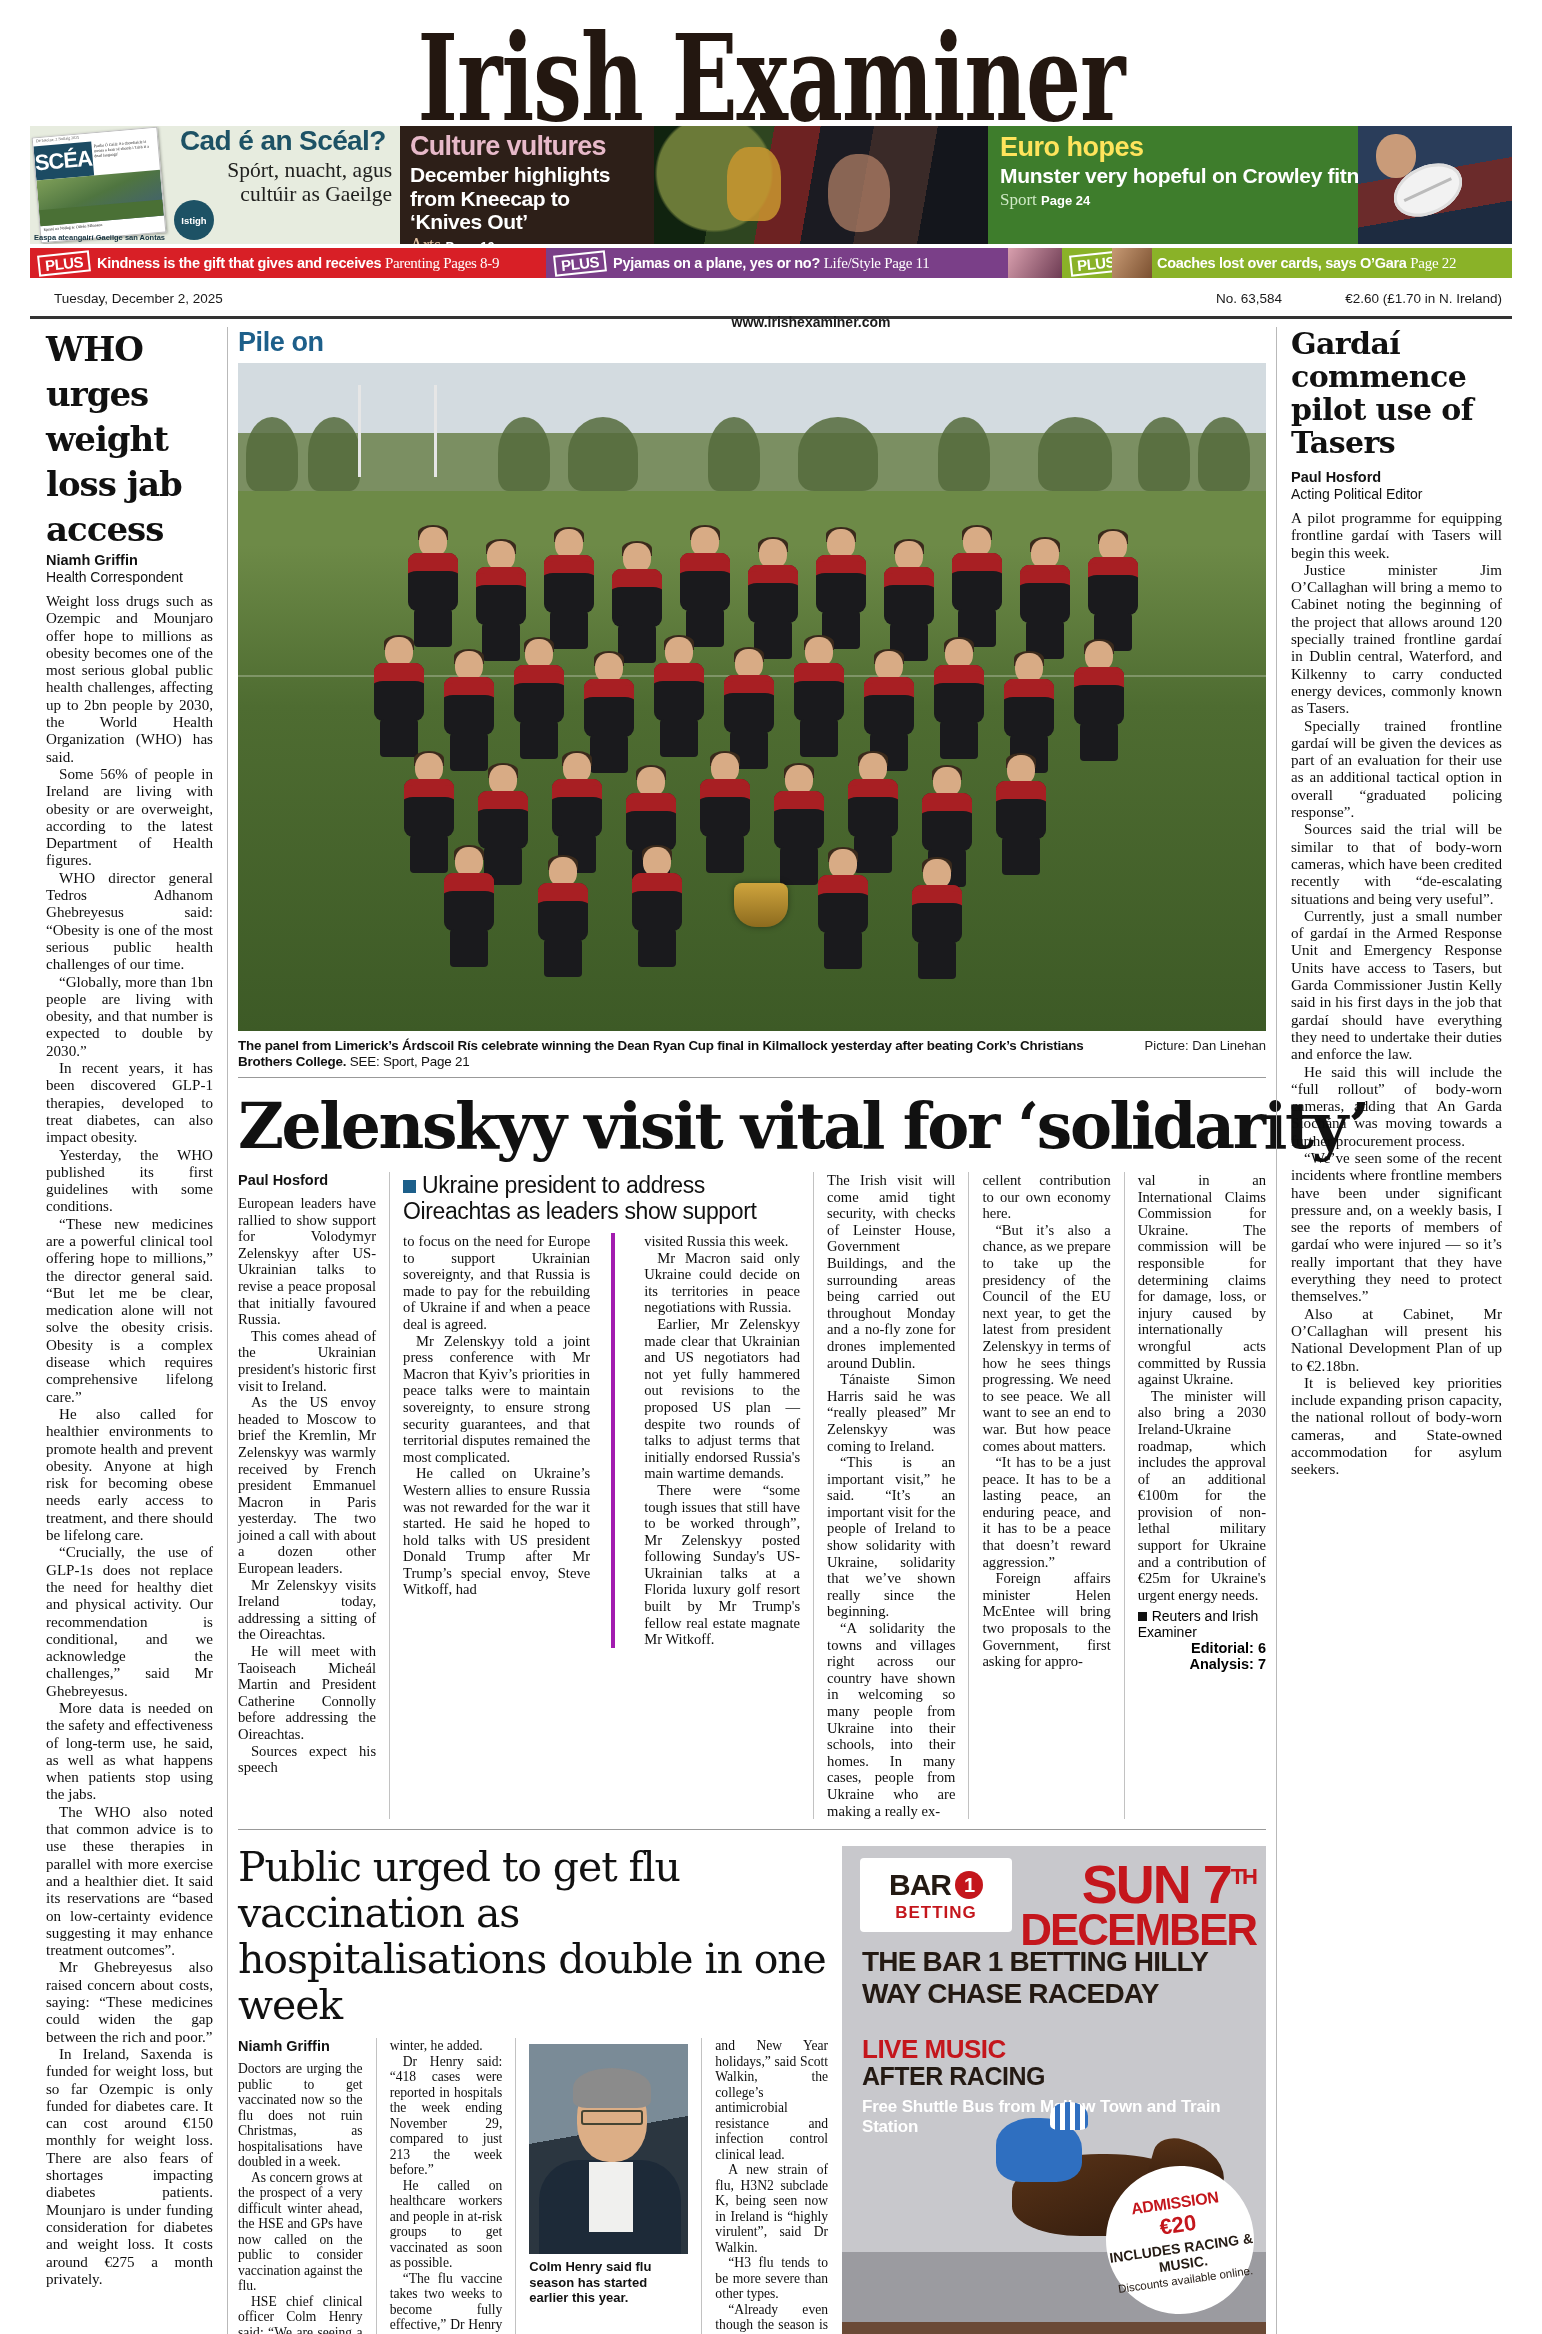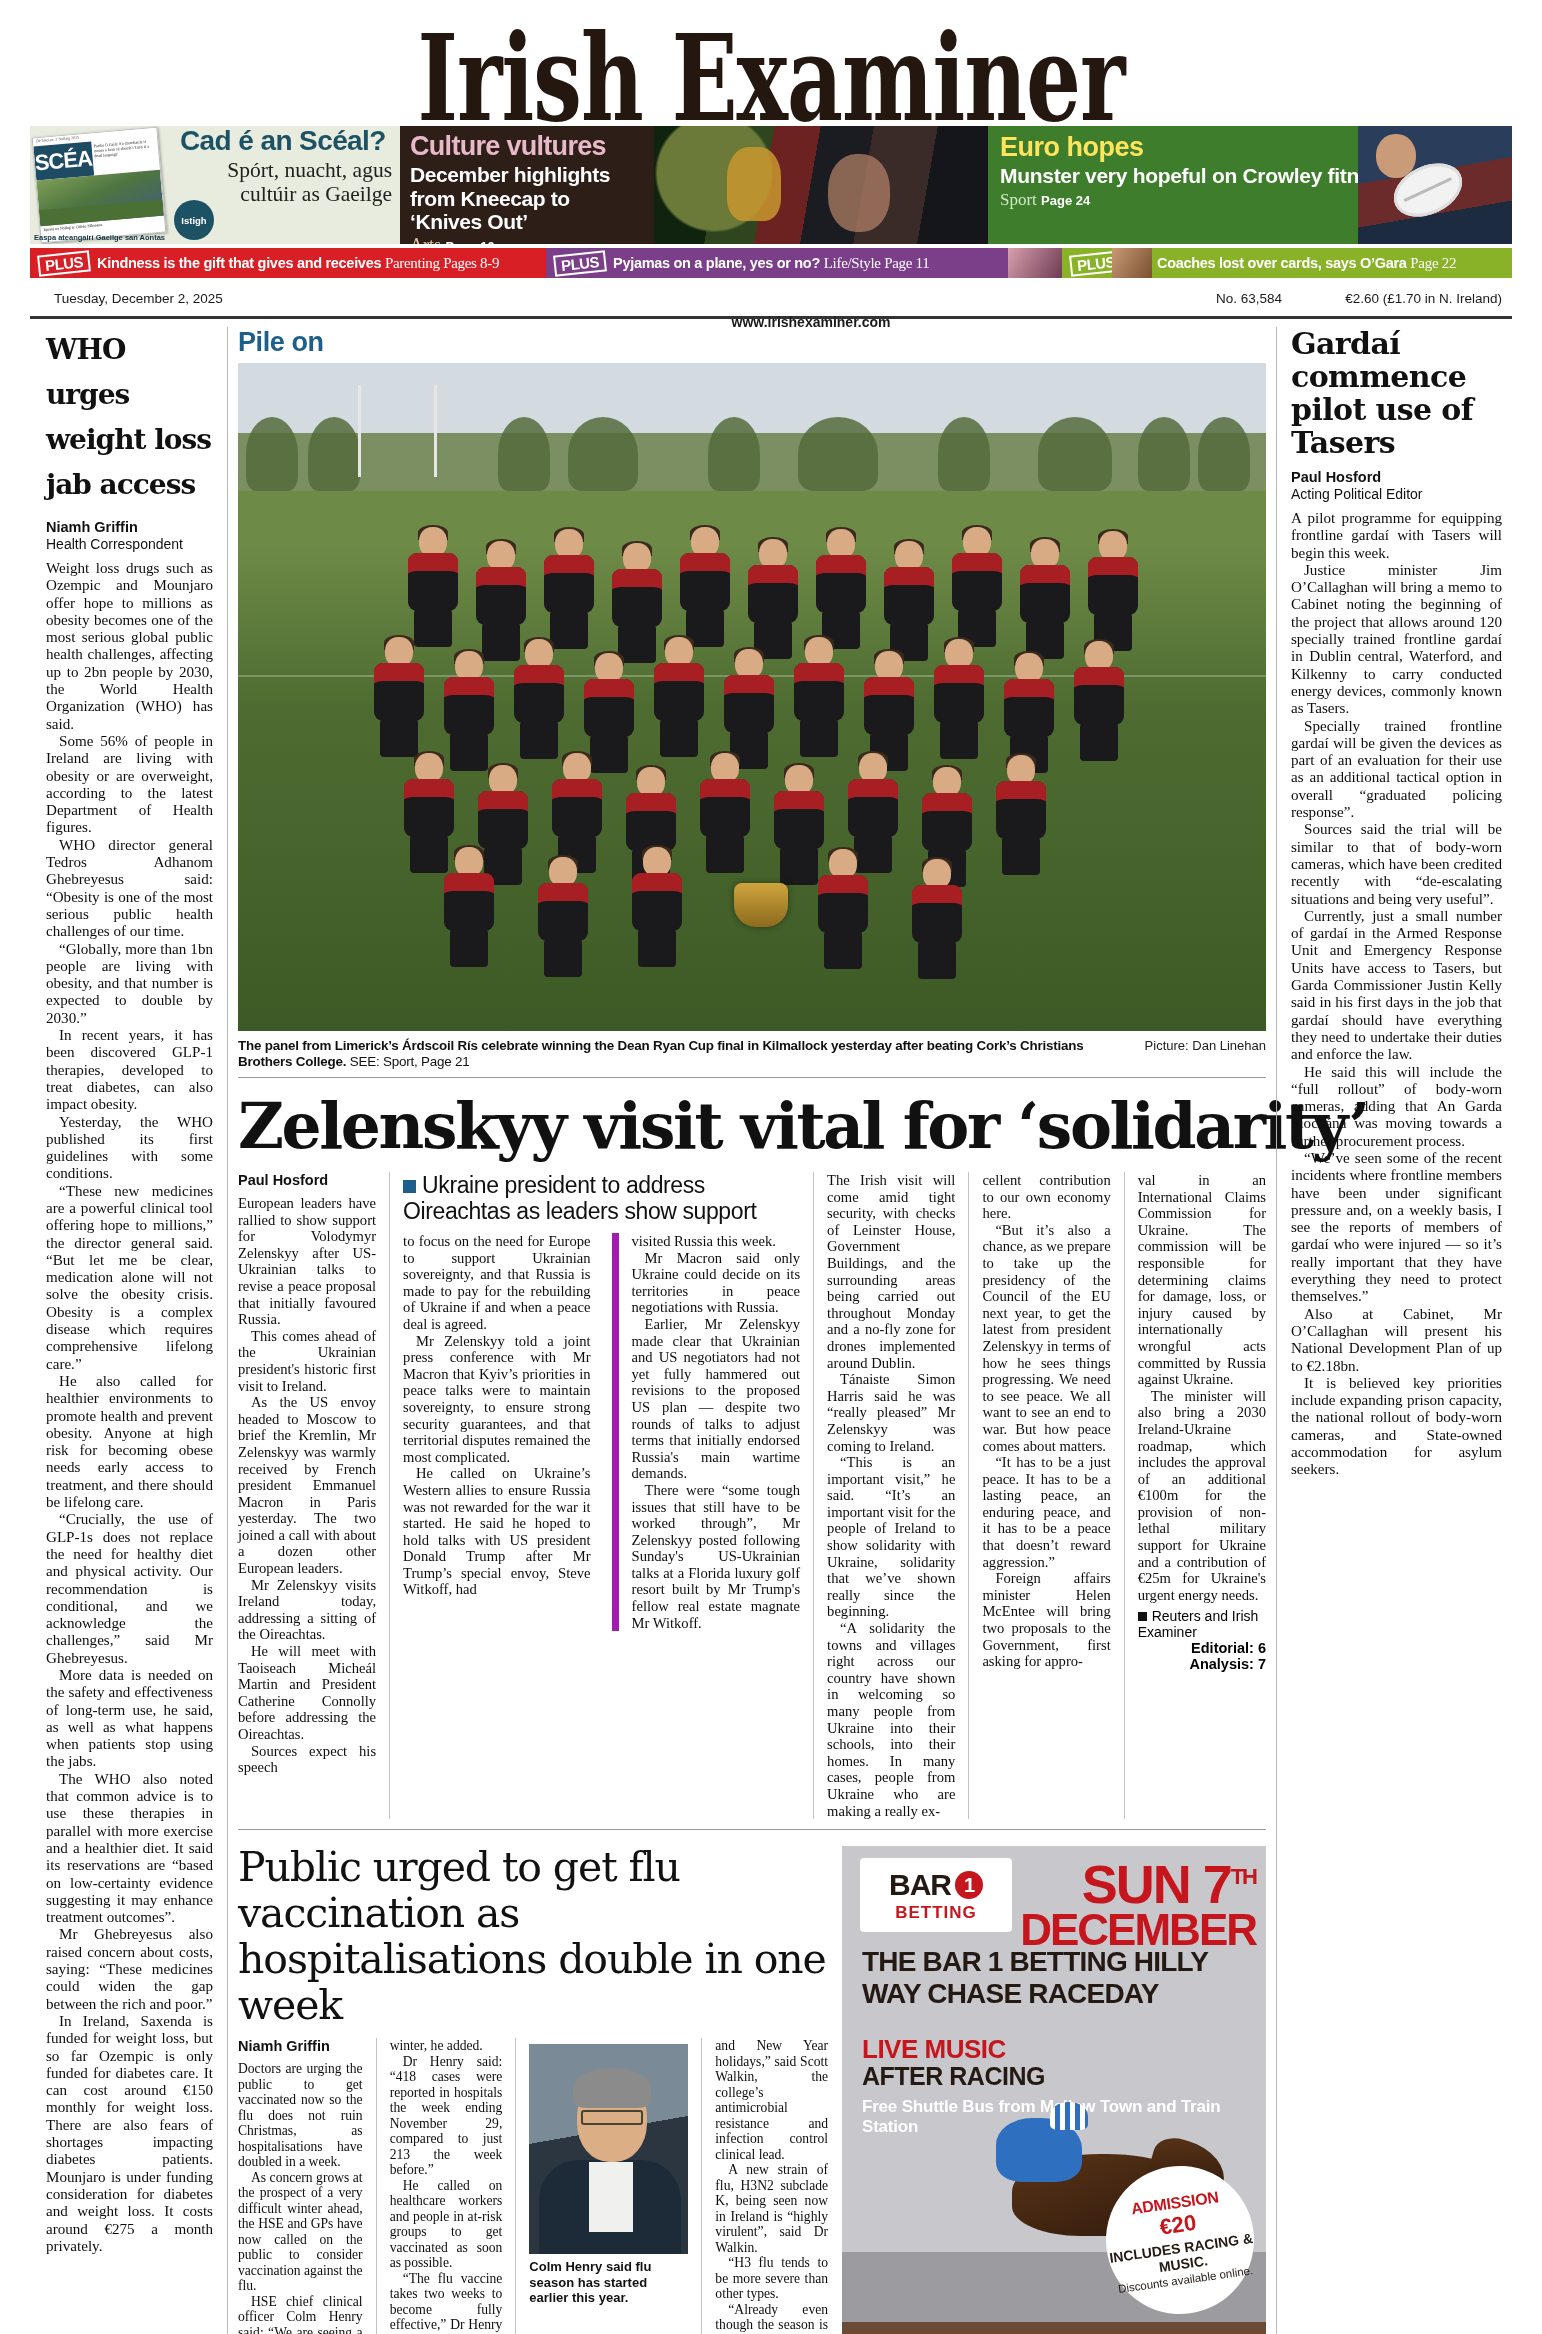--- a/index.html
+++ b/index.html
@@ -177,22 +177,22 @@
   .rule-thick{ border-top:3px solid #333; margin:2px 0 8px 0;}
 
   
   .main{ display:flex; width:1482px; }
   .col-left{ width:198px; padding:0 14px 0 16px; border-right:1px solid #b9b9b9;}
   .col-center{ width:1048px; padding:0 10px;}
   .col-right{ width:236px; padding:0 10px 0 14px; border-left:1px solid #b9b9b9;}
 
   h1.lede{
     font-family:"DejaVu Serif", serif; font-weight:700;
-    font-size:28px; line-height:45px; letter-spacing:-1px; color:#111;
-    margin-bottom:12px;
+    font-size:34px; line-height:45px; letter-spacing:-1px; color:#111;
+    margin-bottom:0;
   }
   h1.lede-r{
     font-family:"DejaVu Serif", serif; font-weight:700;
     font-size:30px; line-height:33px; letter-spacing:-.6px; color:#111;
     margin-bottom:10px;
   }
   .byline{
     font-family:"Liberation Sans",sans-serif; font-weight:700; font-size:14.5px;
     color:#111; line-height:17px;
   }
@@ -738,21 +738,21 @@
         <div class="zcol sep" style="width:411px;">
           <div class="kicker">
             <span class="sq"></span><span>Ukraine president to address Oireachtas as leaders show support</span>
           </div>
           <div style="display:flex;gap:21px;">
             <div style="width:198px;" class="body sm">
               <p class="first">to focus on the need for Europe to support Ukrainian sovereignty, and that Russia is made to pay for the rebuilding of Ukraine if and when a peace deal is agreed.</p>
               <p>Mr Zelenskyy told a joint press conference with Mr Macron that Kyiv’s priorities in peace talks were to maintain sovereignty, to ensure strong security guarantees, and that territorial disputes remained the most complicated.</p>
               <p>He called on Ukraine’s Western allies to ensure Russia was not rewarded for the war it started. He said he hoped to hold talks with US president Donald Trump after Mr Trump’s special envoy, Steve Witkoff, had</p>
             </div>
-            <div style="width:198px;border-left:7px solid #a21caf;padding-left:13px;" class="body sm">
+            <div style="width:198px;border-left:4px solid #a21caf;padding-left:29px;" class="body sm">
               <p class="first">visited Russia this week.</p>
               <p>Mr Macron said only Ukraine could decide on its territories in peace negotiations with Russia.</p>
               <p>Earlier, Mr Zelenskyy made clear that Ukrainian and US negotiators had not yet fully hammered out revisions to the proposed US plan — despite two rounds of talks to adjust terms that initially endorsed Russia's main wartime demands.</p>
               <p>There were “some tough issues that still have to be worked through”, Mr Zelenskyy posted following Sunday's US-Ukrainian talks at a Florida luxury golf resort built by Mr Trump's fellow real estate magnate Mr Witkoff.</p>
             </div>
           </div>
         </div>
 
         <div class="zcol sep">
           <div class="body sm">

